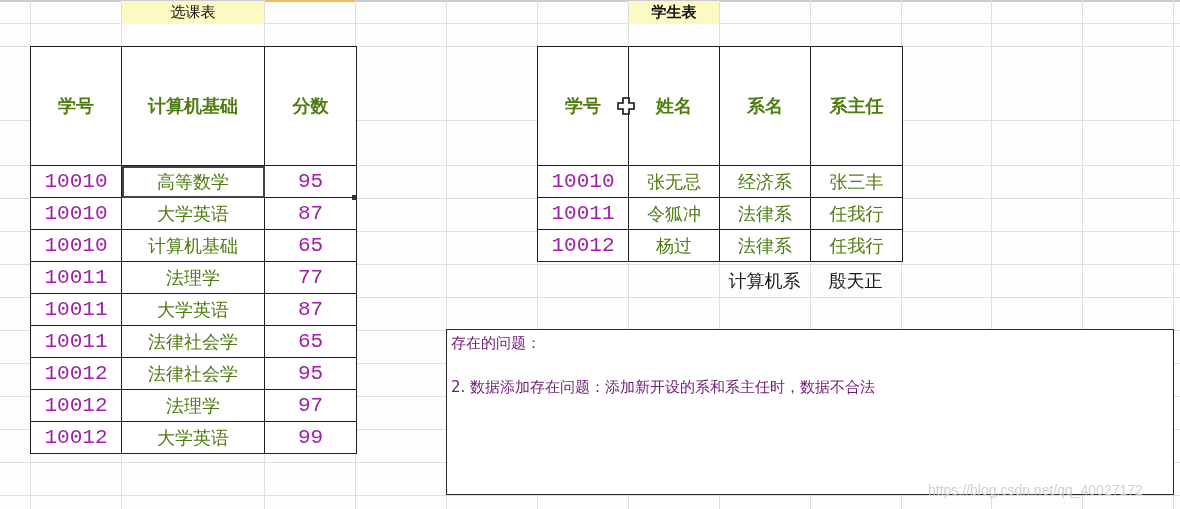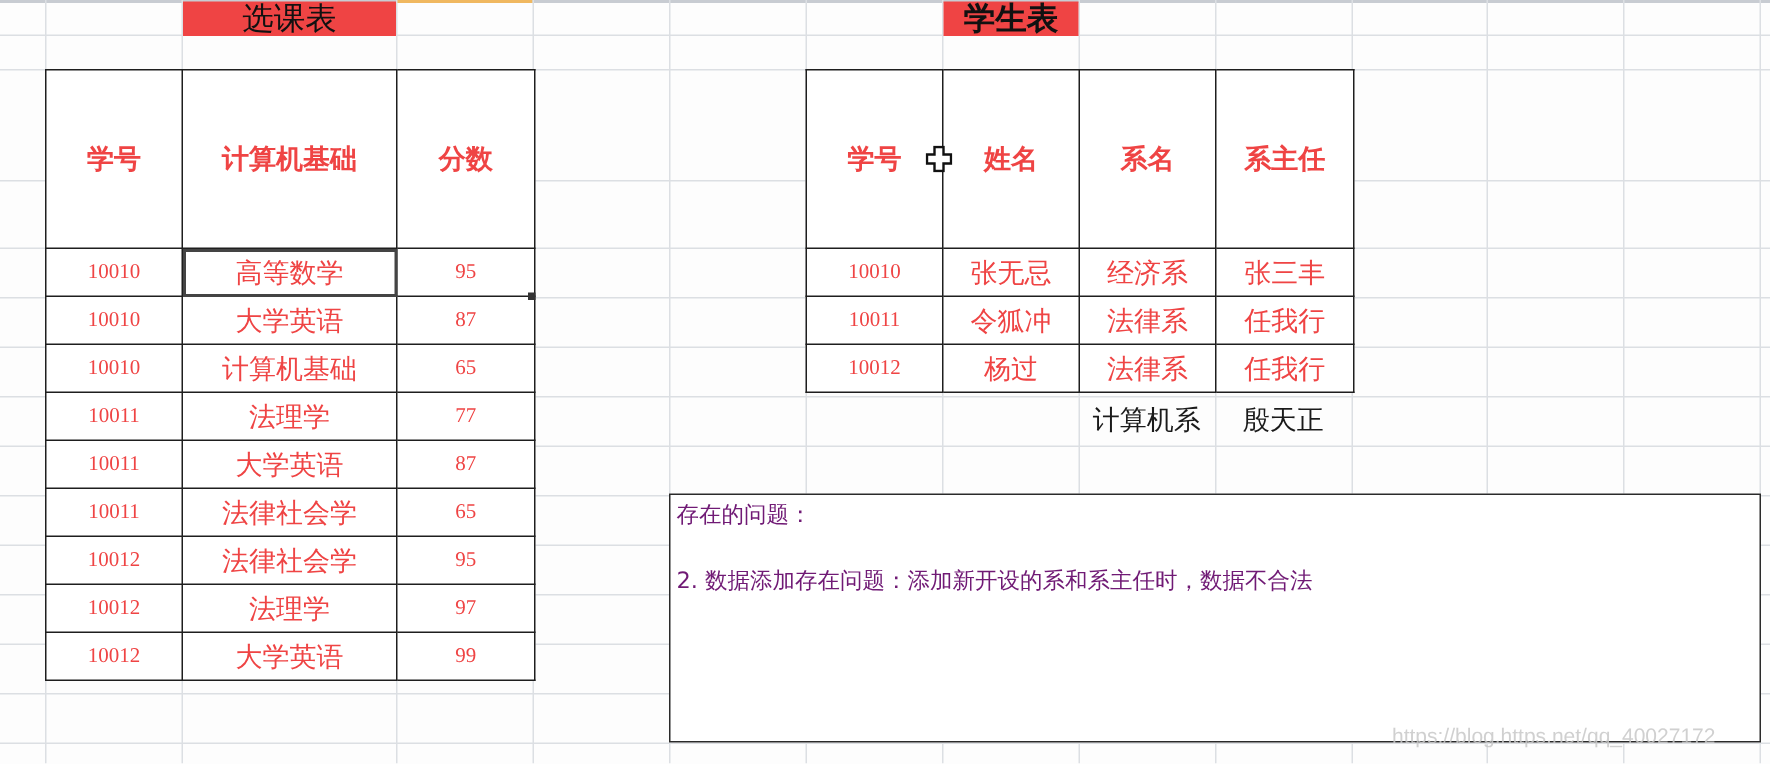--- a/index.html
+++ b/index.html
@@ -7,34 +7,34 @@
     width: 1180px; height: 509px; overflow: hidden; position: relative;
     background: #fdfdfd;
     font-family: "DejaVu Sans", "Liberation Sans", sans-serif;
   }
   .topbar { position: absolute; left: 0; top: 0; width: 1180px; height: 2px; background: #c8ccd2; }
   .topbar-accent { position: absolute; left: 264px; top: 0; width: 91px; height: 2px; background: #f0b860; }
   .grid-v, .grid-h { position: absolute; background: #dcdfe3; }
   .grid-v { top: 0; width: 1px; height: 509px; }
   .grid-h { left: 0; height: 1px; width: 1180px; }
   .sheet-title {
-    position: absolute; font-size: 21px; color: #111; text-align: center;
-    height: 23px; line-height: 23px; background: #ef4444;
+    position: absolute; font-size: 15px; color: #111; text-align: center;
+    height: 23px; line-height: 23px; background: #fef9c3;
   }
   table.tbl {
     position: absolute; border-collapse: collapse; background: #fff;
     table-layout: fixed;
   }
   table.tbl td, table.tbl th {
     border: 1.5px solid #1e1e1e; padding: 0; text-align: center;
-    color: #ef4444; overflow: hidden; white-space: nowrap;
+    color: #4d7c0f; overflow: hidden; white-space: nowrap;
   }
   table.tbl th { font-weight: bold; font-size: 18px; height: 118px; }
   table.tbl td { font-size: 18px; height: 31px; }
-  table.tbl td.num { font-family: Liberation Serif, serif; font-size: 14px; color: #ef4444; }
+  table.tbl td.num { font-family: Liberation Mono, monospace; font-size: 21px; color: #a21caf; }
   table.tbl td.selected { outline: 2px solid #444; outline-offset: -2px; font-family: Liberation Serif, serif; }
   .extra-cell {
     position: absolute; height: 33px; line-height: 33px; text-align: center;
     font-size: 18px; color: #1a1a1a;
   }
   .cursor-icon {
     position: absolute; left: 617px; top: 97px; width: 18px; height: 18px;
   }
   .note-box {
     position: absolute; left: 446px; top: 329px; width: 726px; height: 164px;
@@ -195,13 +195,13 @@
   <path d="M6 1h6v5h5v6h-5v5H6v-5H1V6h5z" fill="#fff" stroke="#111" stroke-width="1.6"></path>
 </svg>
 
 <div class="handle" style="left:352px; top:195px;"></div>
 
 <div class="note-box">
   <div class="note-line" style="top:4px;">存在的问题：</div>
   <div class="note-line" style="top:48px;">2. 数据添加存在问题：添加新开设的系和系主任时，数据不合法</div>
 </div>
 
-<div class="watermark">https://blog.https.net/qq_40027172</div>
+<div class="watermark">https://blog.csdn.net/qq_40027172</div>
 
 </body></html>

